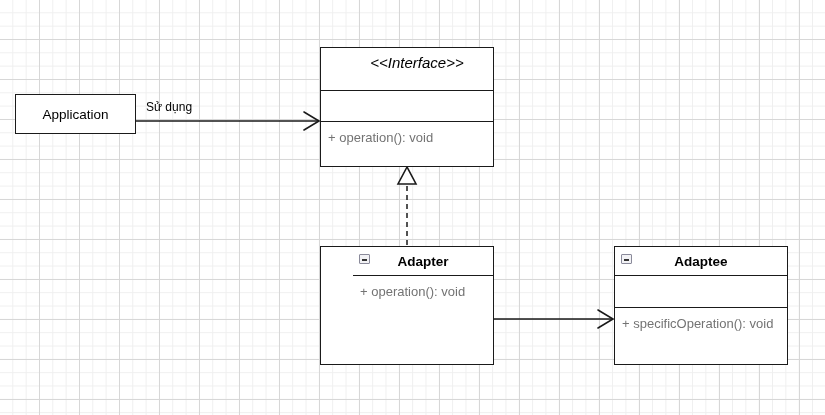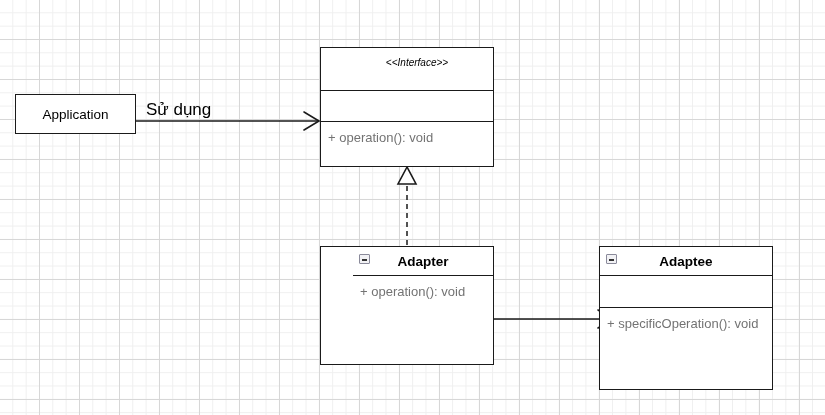--- a/index.html
+++ b/index.html
@@ -41,21 +41,21 @@
   }
   .compartment.divided {
     border-bottom: 1.6px solid #1a1a1a;
   }
   .cls-header {
     text-align: center;
     padding-top: 6px;
   }
   .stereotype {
     font-style: italic;
-    font-size: 10px;
+    font-size: 15px;
     color: #000;
     line-height: 17px;
     margin-left: 20px;
   }
   .cls-title {
     font-weight: bold;
     font-size: 13.5px;
     color: #000;
     line-height: 18px;
   }
@@ -88,21 +88,21 @@
     content: "";
     position: absolute;
     left: 2px;
     top: 4px;
     width: 5px;
     height: 1.6px;
     background: #333;
   }
   .edge-label {
     position: absolute;
-    font-size: 17px;
+    font-size: 12px;
     color: #000;
     white-space: nowrap;
   }
 </style>
 </head>
 <body>
 
 <div id="canvas">
 
   <svg class="svg-layer" viewBox="0 0 825 415" xmlns="http://www.w3.org/2000/svg">
@@ -142,21 +142,21 @@
   <div class="uml-box" style="left:320px; top:246px; width:174px; height:119px;padding-left:32px;">
     <div class="compartment divided cls-header" style="height:29px; padding-top:5px;">
       <span class="collapse-icon"></span>
       <span class="cls-title">Adapter</span>
     </div>
     <div class="compartment" style="height:55px;">
       <div class="member">+ operation(): void</div>
     </div>
   </div>
 
-  <div class="uml-box" style="left:599px; top:246px; width:174px; height:144px;">
+  <div class="uml-box" style="left:614px; top:246px; width:174px; height:119px;">
     <div class="compartment divided cls-header" style="height:29px; padding-top:5px;">
       <span class="collapse-icon"></span>
       <span class="cls-title">Adaptee</span>
     </div>
     <div class="compartment divided" style="height:32px;"></div>
     <div class="compartment" style="height:55px;">
       <div class="member">+ specificOperation(): void</div>
     </div>
   </div>
 

